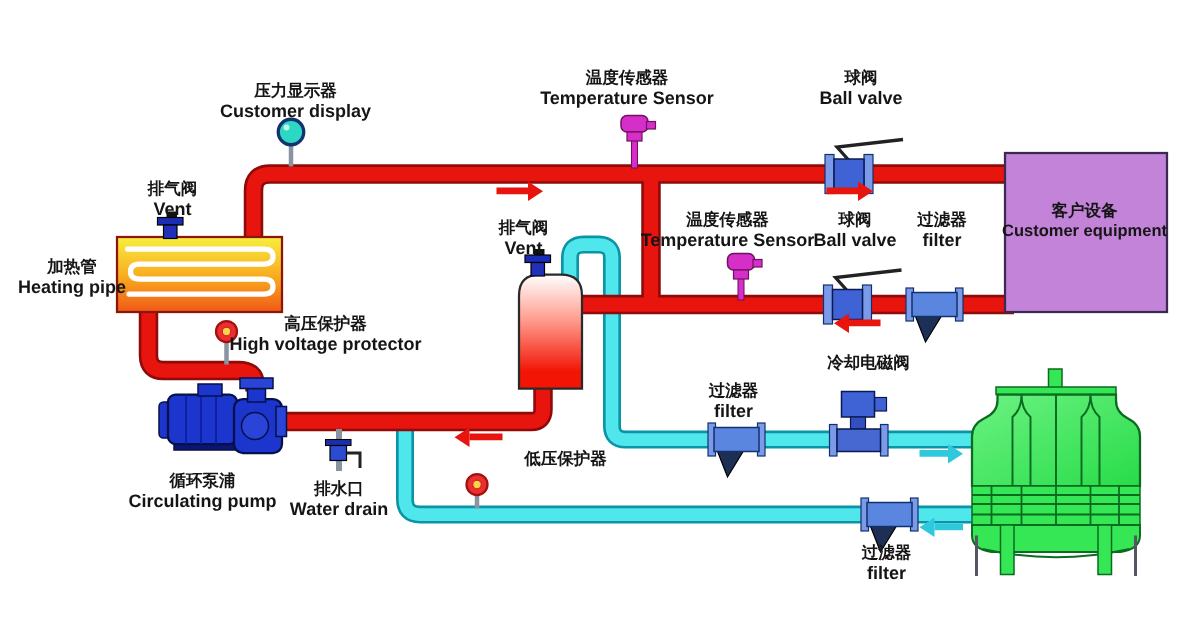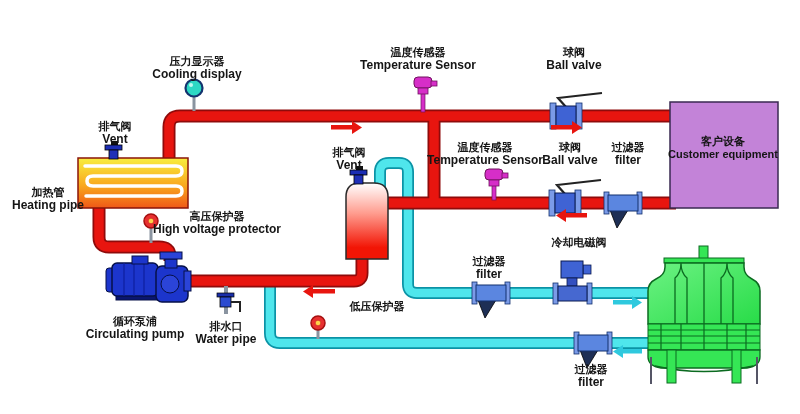--- a/index.html
+++ b/index.html
@@ -208,41 +208,41 @@
       <polygon points="632,296 632,309 642,302.5"></polygon>
     </g>
     <g class="arrow-cool">
       <polygon points="623,345 623,358 613,351.5"></polygon>
       <rect x="623" y="349" width="19" height="4.5"></rect>
     </g>
   </svg>
 
   <div class="lbl" style="left:197px;top:55px">
     <div class="zh">压力显示器</div>
-    <div class="en">Cooling display</div>
+    <div class="en">Customer display</div>
   </div>
   <div class="lbl" style="left:115px;top:120px">
     <div class="zh">排气阀</div>
     <div class="en">Vent</div>
   </div>
-  <div class="lbl" style="left:48px;top:186px">
+  <div class="lbl" style="left:48px;top:172px">
     <div class="zh">加热管</div>
     <div class="en">Heating pipe</div>
   </div>
   <div class="lbl" style="left:135px;top:315px">
     <div class="zh">循环泵浦</div>
     <div class="en">Circulating pump</div>
   </div>
   <div class="lbl" style="left:217px;top:210px">
     <div class="zh">高压保护器</div>
     <div class="en">High voltage protector</div>
   </div>
   <div class="lbl" style="left:226px;top:320px">
     <div class="zh">排水口</div>
-    <div class="en">Water pipe</div>
+    <div class="en">Water drain</div>
   </div>
   <div class="lbl" style="left:349px;top:146px">
     <div class="zh">排气阀</div>
     <div class="en">Vent</div>
   </div>
   <div class="lbl" style="left:377px;top:300px">
     <div class="zh">低压保护器</div>
   </div>
   <div class="lbl" style="left:418px;top:46px">
     <div class="zh">温度传感器</div>

